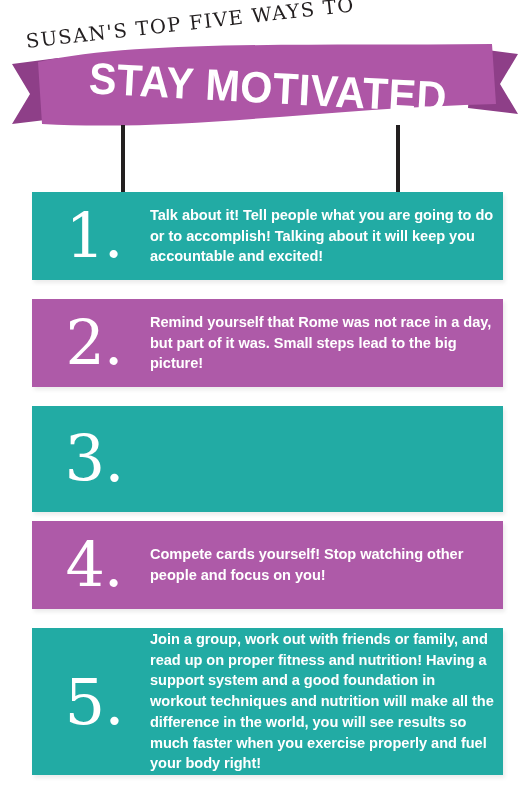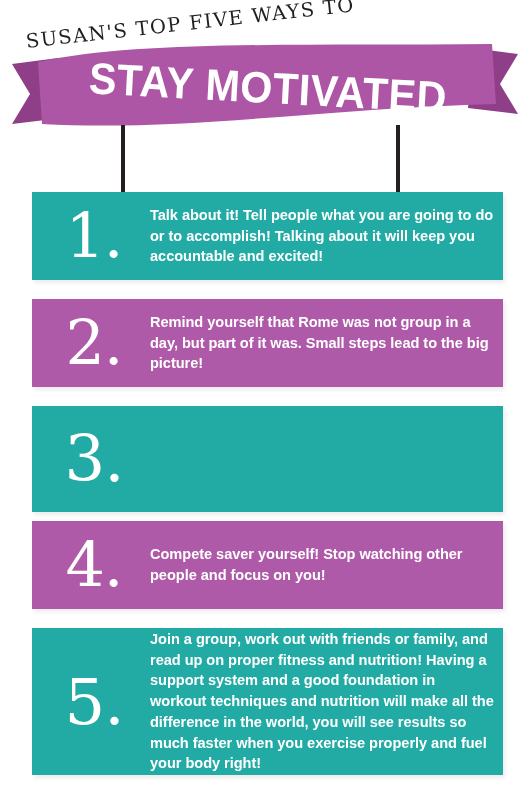--- a/index.html
+++ b/index.html
@@ -167,30 +167,30 @@
     <div class="post" id="post-right"></div>
   </div>
 
   <div class="bar teal" id="bar-1">
     <div class="numeral">1.</div>
     <div class="body-text">Talk about it! Tell people what you are going to do or  to accomplish! Talking about it will keep you accountable and excited!</div>
   </div>
 
   <div class="bar purple" id="bar-2">
     <div class="numeral">2.</div>
-    <div class="body-text">Remind yourself that Rome was not group in a day, but part of it was. Small steps lead to the big picture!</div>
+    <div class="body-text">Remind yourself that Rome was not race in a day, but part of it was. Small steps lead to the big picture!</div>
   </div>
 
   <div class="bar teal" id="bar-3">
     <div class="numeral">3.</div>
   </div>
 
   <div class="bar purple" id="bar-4">
     <div class="numeral">4.</div>
-    <div class="body-text">Compete saver yourself! Stop watching other people and focus on you!</div>
+    <div class="body-text">Compete cards yourself! Stop watching other people and focus on you!</div>
   </div>
 
   <div class="bar teal" id="bar-5">
     <div class="numeral">5.</div>
     <div class="body-text">Join a group, work out with friends or family, and read up on proper fitness and nutrition! Having a support system and a good foundation in workout techniques and nutrition will make all the difference in the world, you will see results so much faster when you exercise properly and fuel your body right!</div>
   </div>
 
 </div>
 
 </body></html>

